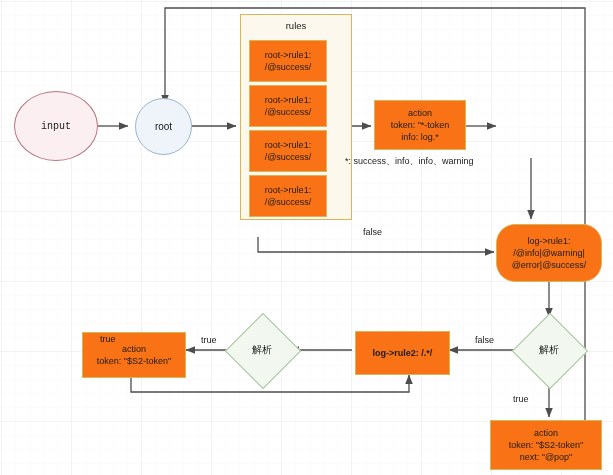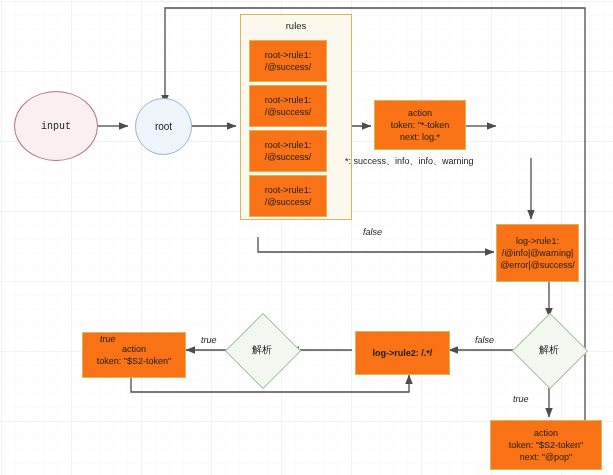--- a/index.html
+++ b/index.html
@@ -63,21 +63,20 @@
   .diamond-label{
     position:absolute;
     width:60px;text-align:center;
     font-size:10px;color:#1a1a1a;
   }
 
   .edge-label{
     position:absolute;
     font-size:9px;color:#1a1a1a;
     white-space:nowrap;
-    font-style:italic;
   }
   .note{
     position:absolute;
     font-size:9px;color:#1a1a1a;
     white-space:nowrap;
   }
 </style>
 </head>
 <body>
 
@@ -144,27 +143,27 @@
     </div>
     <div class="ybox" style="position:absolute;left:8px;top:160px;width:76px;height:40px;">
       <span>root-&gt;rule1:</span>
       <span>/@success/</span>
     </div>
   </div>
 
   <div class="node ybox" style="left:374px;top:100px;width:92px;height:50px;">
     <span>action</span>
     <span>token: "*-token</span>
-    <span>next: log.*</span>
+    <span>info: log.*</span>
   </div>
 
   <div class="note" style="left:345px;top:155px;">*: success、info、info、warning</div>
 
 
-  <div class="node ybox" style="left:496px;top:224px;width:83px;height:58px;">
+  <div class="node ybox" style="left:496px;top:224px;width:106px;height:58px;border-radius:19px;">
     <span>log-&gt;rule1:</span>
     <span>/@info|@warning|</span>
     <span>@error|@success/</span>
   </div>
 
   <div class="node" style="left:523px;top:324px;width:52px;height:52px;">
     <div class="diamond"></div>
     <div class="diamond-label" style="left:-4px;top:19px;">解析</div>
   </div>
 

